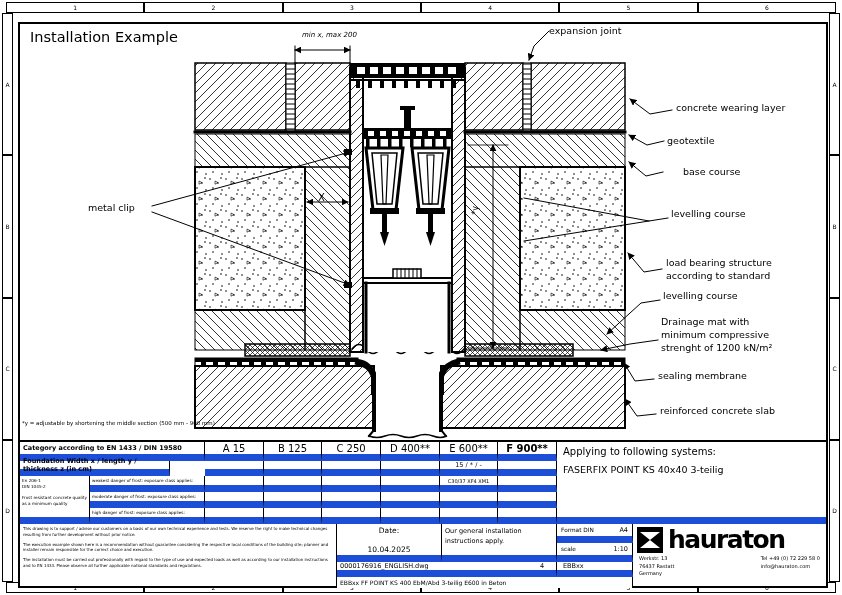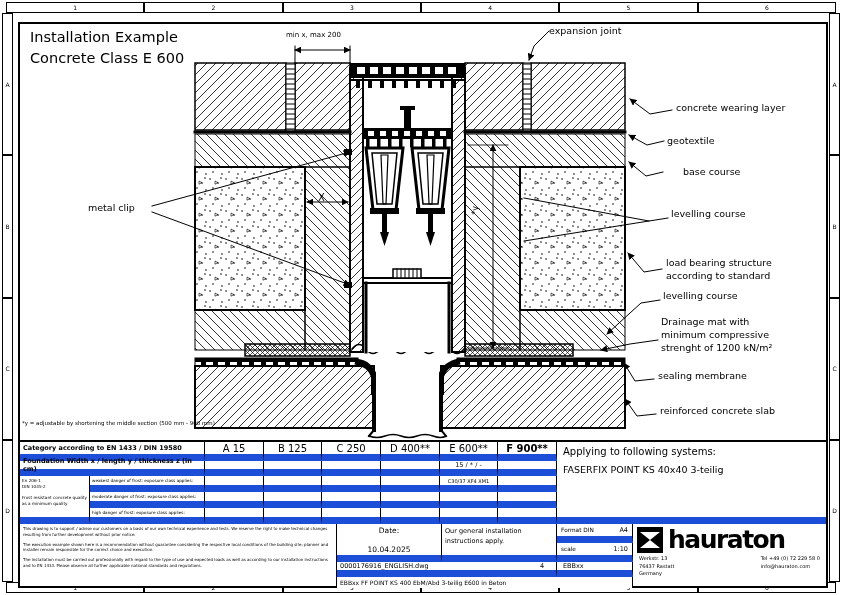--- a/index.html
+++ b/index.html
@@ -10,21 +10,21 @@
              border:1px solid #000;box-sizing:border-box;background:#fff;}
   #ruler-top{left:6px;top:2px;width:830px;height:11px;}
   #ruler-bottom{left:6px;top:582px;width:830px;height:11px;}
   #ruler-left{left:2px;top:13px;width:11px;height:569px;flex-direction:column;}
   #ruler-right{left:829px;top:13px;width:11px;height:569px;flex-direction:column;}
   #frame{position:absolute;left:18px;top:22px;width:810px;height:566px;
          border:2px solid #000;box-sizing:border-box;background:#fff;}
   #draw-svg{position:absolute;left:0;top:0;}
   .lbl{position:absolute;font-size:9.5px;line-height:1.35;white-space:pre-line;color:#000;}
   #page-title{position:absolute;left:10px;top:3px;font-size:14.5px;line-height:1.45;}
-  #dim-top{left:266px;top:7px;font-size:7px;}
+  #dim-top{left:282px;top:7px;font-size:7px;font-style:italic;}
   #dim-x{left:298px;top:167px;font-size:10px;}
   #dim-y{left:452px;top:181px;font-size:8px;transform:rotate(-90deg);}
   #footnote{position:absolute;left:2px;top:396px;font-size:5.5px;}
   .cell{position:absolute;box-sizing:border-box;background:#fff;}
   .br{border-right:1px solid #000;} .bb{border-bottom:7px solid #1d4ed8;}
   #tbl{position:absolute;left:0;top:416px;width:806px;height:146px;border-top:2px solid #000;box-sizing:border-box;}
   .cls{display:flex;align-items:center;justify-content:center;font-size:10px;}
   .tiny{font-size:4.2px;line-height:1.35;padding:2px;white-space:pre-line;overflow:hidden;}
   .catlbl{font-size:6.5px;font-weight:bold;display:flex;align-items:center;padding-left:3px;}
   .val{display:flex;align-items:center;justify-content:center;}
@@ -257,21 +257,21 @@
           <path d="M660,300 L641,303 L607,334" marker-end="url(#arr)"></path>
           <path d="M658,340 L630,344 L601,350" marker-end="url(#arr)"></path>
           <path d="M654,379 L635,381 L624,363" marker-end="url(#arr)"></path>
           <path d="M656,414 L637,416 L625,399" marker-end="url(#arr)"></path>
           <path d="M152,206 L350,152" marker-end="url(#arr)"></path>
           <path d="M152,212 L350,285" marker-end="url(#arr)"></path>
         </g>
       </g>
     </svg>
 
-    <div id="page-title"><span>Installation Example</span><br><span>Concrete Class E 600</span></div>
+    <div id="page-title"><span>Installation Example</span><br></div>
     <div class="lbl" id="dim-top">min x, max 200</div>
     <div class="lbl" id="dim-x">X</div>
     <div class="lbl" id="dim-y">*y</div>
     <div class="lbl" style="left:529px;top:1px;">expansion joint</div>
     <div class="lbl" style="left:656px;top:78px;">concrete wearing layer</div>
     <div class="lbl" style="left:647px;top:111px;">geotextile</div>
     <div class="lbl" style="left:646px;top:142px;padding-left:17px;">base course</div>
     <div class="lbl" style="left:651px;top:184px;">levelling course</div>
     <div class="lbl" style="left:646px;top:233px;">load bearing structure
 according to standard</div>
@@ -287,21 +287,21 @@
     <div id="tbl">
 
       <div class="cell catlbl br bb" style="left:0;top:0;width:185px;height:19px;">Category according to EN 1433 / DIN 19580</div>
       <div class="cell cls br bb" style="left:185px;top:0;width:59px;height:19px;">A 15</div>
       <div class="cell cls br bb" style="left:244px;top:0;width:58px;height:19px;">B 125</div>
       <div class="cell cls br bb" style="left:302px;top:0;width:59px;height:19px;">C 250</div>
       <div class="cell cls br bb" style="left:361px;top:0;width:59px;height:19px;">D 400**</div>
       <div class="cell cls br bb" style="left:420px;top:0;width:58px;height:19px;">E 600**</div>
       <div class="cell cls br bb" style="left:478px;top:0;width:59px;height:19px;font-weight:bold;">F 900**</div>
 
-      <div class="cell catlbl br bb" style="left:0;top:19px;width:185px;height:15px;">Foundation   Width x / length y / thickness z (in cm)</div>
+      <div class="cell catlbl br bb" style="left:0;top:19px;width:150px;height:15px;">Foundation   Width x / length y / thickness z (in cm)</div>
       <div class="cell br bb" style="left:185px;top:19px;width:59px;height:15px;"></div>
       <div class="cell br bb" style="left:244px;top:19px;width:58px;height:15px;"></div>
       <div class="cell br bb" style="left:302px;top:19px;width:59px;height:15px;"></div>
       <div class="cell br bb" style="left:361px;top:19px;width:59px;height:15px;"></div>
       <div class="cell val br bb" style="left:420px;top:19px;width:58px;height:15px;font-size:6.5px;">15 / * / -</div>
       <div class="cell br bb" style="left:478px;top:19px;width:59px;height:15px;"></div>
 
       <div class="cell tiny br bb" style="left:0;top:34px;width:70px;height:48px;">En 206-1
 DIN 1045-2
 

